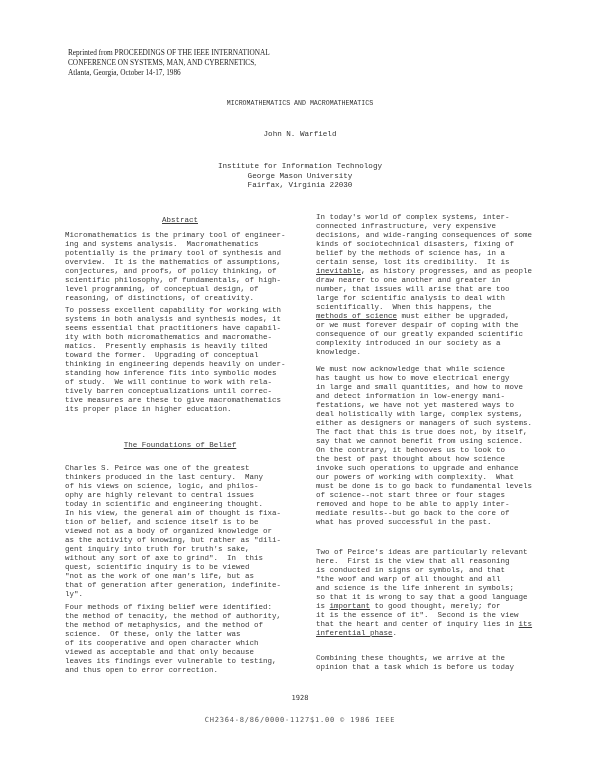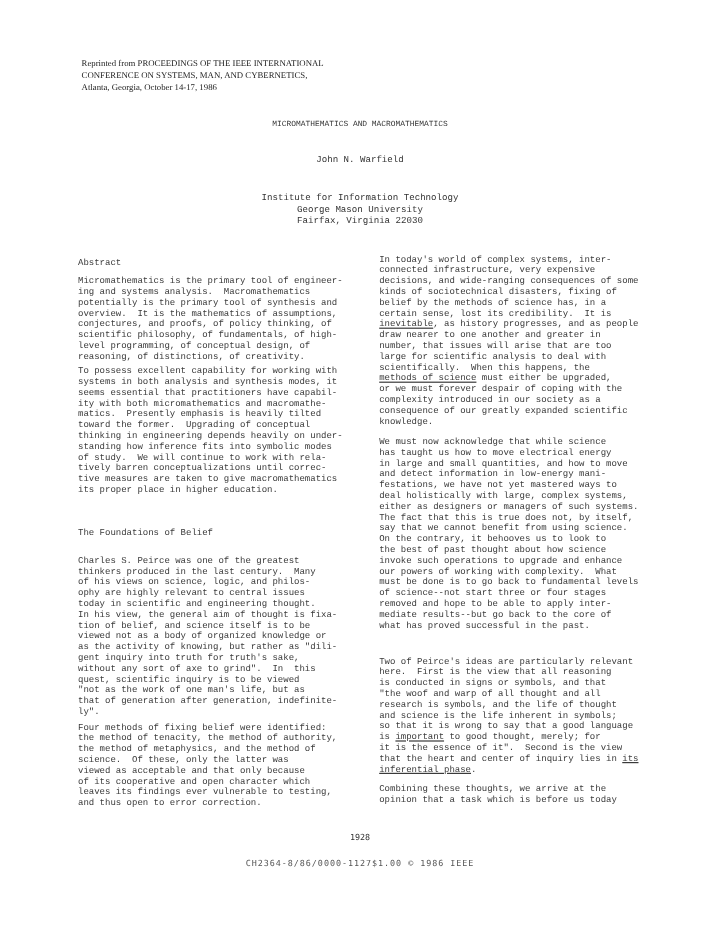--- a/index.html
+++ b/index.html
@@ -22,21 +22,21 @@
     }
     .affil div { white-space: pre; }
     .col {
       position: absolute; top: 0;
       font-family: "Liberation Mono", monospace; font-size: 7.5px; line-height: 9.0px; color: #3a3a3a;
     }
     .col-left { left: 65px; width: 230px; }
     .col-right { left: 316px; width: 240px; }
     .line { white-space: pre; }
     .heading {
-      position: absolute; 
+      position: absolute; text-align: center; text-decoration: underline;
       font-family: "Liberation Mono", monospace; font-size: 7.5px; color: #3a3a3a;
     }
     .para { position: absolute; }
     u { text-decoration: underline; }
     .pagenum {
       position: absolute; left: 0; top: 694px; width: 600px; text-align: center;
       font-family: "DejaVu Sans Mono", monospace; font-size: 7px; color: #333;
     }
     .footer {
       position: absolute; left: 0; top: 716px; width: 600px; text-align: center;
@@ -78,21 +78,21 @@
     <div class="line">To possess excellent capability for working with</div>
     <div class="line">systems in both analysis and synthesis modes, it</div>
     <div class="line">seems essential that practitioners have capabil-</div>
     <div class="line">ity with both micromathematics and macromathe-</div>
     <div class="line">matics.  Presently emphasis is heavily tilted</div>
     <div class="line">toward the former.  Upgrading of conceptual</div>
     <div class="line">thinking in engineering depends heavily on under-</div>
     <div class="line">standing how inference fits into symbolic modes</div>
     <div class="line">of study.  We will continue to work with rela-</div>
     <div class="line">tively barren conceptualizations until correc-</div>
-    <div class="line">tive measures are taken to give macromathematics</div>
+    <div class="line">tive measures are these to give macromathematics</div>
     <div class="line">its proper place in higher education.</div>
   </div>
 
   <div class="heading" style="top:441px;left:0;width:230px;">The Foundations of Belief</div>
 
   <div class="para" style="top:464px;">
     <div class="line">Charles S. Peirce was one of the greatest</div>
     <div class="line">thinkers produced in the last century.  Many</div>
     <div class="line">of his views on science, logic, and philos-</div>
     <div class="line">ophy are highly relevant to central issues</div>
@@ -107,44 +107,44 @@
     <div class="line">"not as the work of one man's life, but as</div>
     <div class="line">that of generation after generation, indefinite-</div>
     <div class="line">ly".</div>
   </div>
 
   <div class="para" style="top:603px;">
     <div class="line">Four methods of fixing belief were identified:</div>
     <div class="line">the method of tenacity, the method of authority,</div>
     <div class="line">the method of metaphysics, and the method of</div>
     <div class="line">science.  Of these, only the latter was</div>
+    <div class="line">of its cooperative and open character which</div>
     <div class="line">viewed as acceptable and that only because</div>
-    <div class="line">of its cooperative and open character which</div>
     <div class="line">leaves its findings ever vulnerable to testing,</div>
     <div class="line">and thus open to error correction.</div>
   </div>
 </div>
 
 <div class="col col-right">
   <div class="para" style="top:213px;">
     <div class="line">In today's world of complex systems, inter-</div>
     <div class="line">connected infrastructure, very expensive</div>
     <div class="line">decisions, and wide-ranging consequences of some</div>
     <div class="line">kinds of sociotechnical disasters, fixing of</div>
     <div class="line">belief by the methods of science has, in a</div>
     <div class="line">certain sense, lost its credibility.  It is</div>
     <div class="line"><u>inevitable</u><span>, as history progresses, and as people</span></div>
     <div class="line">draw nearer to one another and greater in</div>
     <div class="line">number, that issues will arise that are too</div>
     <div class="line">large for scientific analysis to deal with</div>
     <div class="line">scientifically.  When this happens, the</div>
     <div class="line"><u>methods of science</u><span> must either be upgraded,</span></div>
     <div class="line">or we must forever despair of coping with the</div>
+    <div class="line">consequence of our greatly expanded scientific</div>
     <div class="line">complexity introduced in our society as a</div>
-    <div class="line">consequence of our greatly expanded scientific</div>
     <div class="line">knowledge.</div>
   </div>
 
   <div class="para" style="top:365px;">
     <div class="line">We must now acknowledge that while science</div>
     <div class="line">has taught us how to move electrical energy</div>
     <div class="line">in large and small quantities, and how to move</div>
     <div class="line">and detect information in low-energy mani-</div>
     <div class="line">festations, we have not yet mastered ways to</div>
     <div class="line">deal holistically with large, complex systems,</div>
@@ -160,21 +160,20 @@
     <div class="line">removed and hope to be able to apply inter-</div>
     <div class="line">mediate results--but go back to the core of</div>
     <div class="line">what has proved successful in the past.</div>
   </div>
 
   <div class="para" style="top:548px;">
     <div class="line">Two of Peirce's ideas are particularly relevant</div>
     <div class="line">here.  First is the view that all reasoning</div>
     <div class="line">is conducted in signs or symbols, and that</div>
     <div class="line">"the woof and warp of all thought and all</div>
-    <div class="line">research is symbols, and the life of thought</div>
     <div class="line">and science is the life inherent in symbols;</div>
     <div class="line">so that it is wrong to say that a good language</div>
     <div class="line"><span>is </span><u>important</u><span> to good thought, merely; for</span></div>
     <div class="line">it is the essence of it".  Second is the view</div>
     <div class="line"><span>that the heart and center of inquiry lies in </span><u>its</u></div>
     <div class="line"><u>inferential phase</u><span>.</span></div>
   </div>
 
   <div class="para" style="top:654px;">
     <div class="line">Combining these thoughts, we arrive at the</div>

